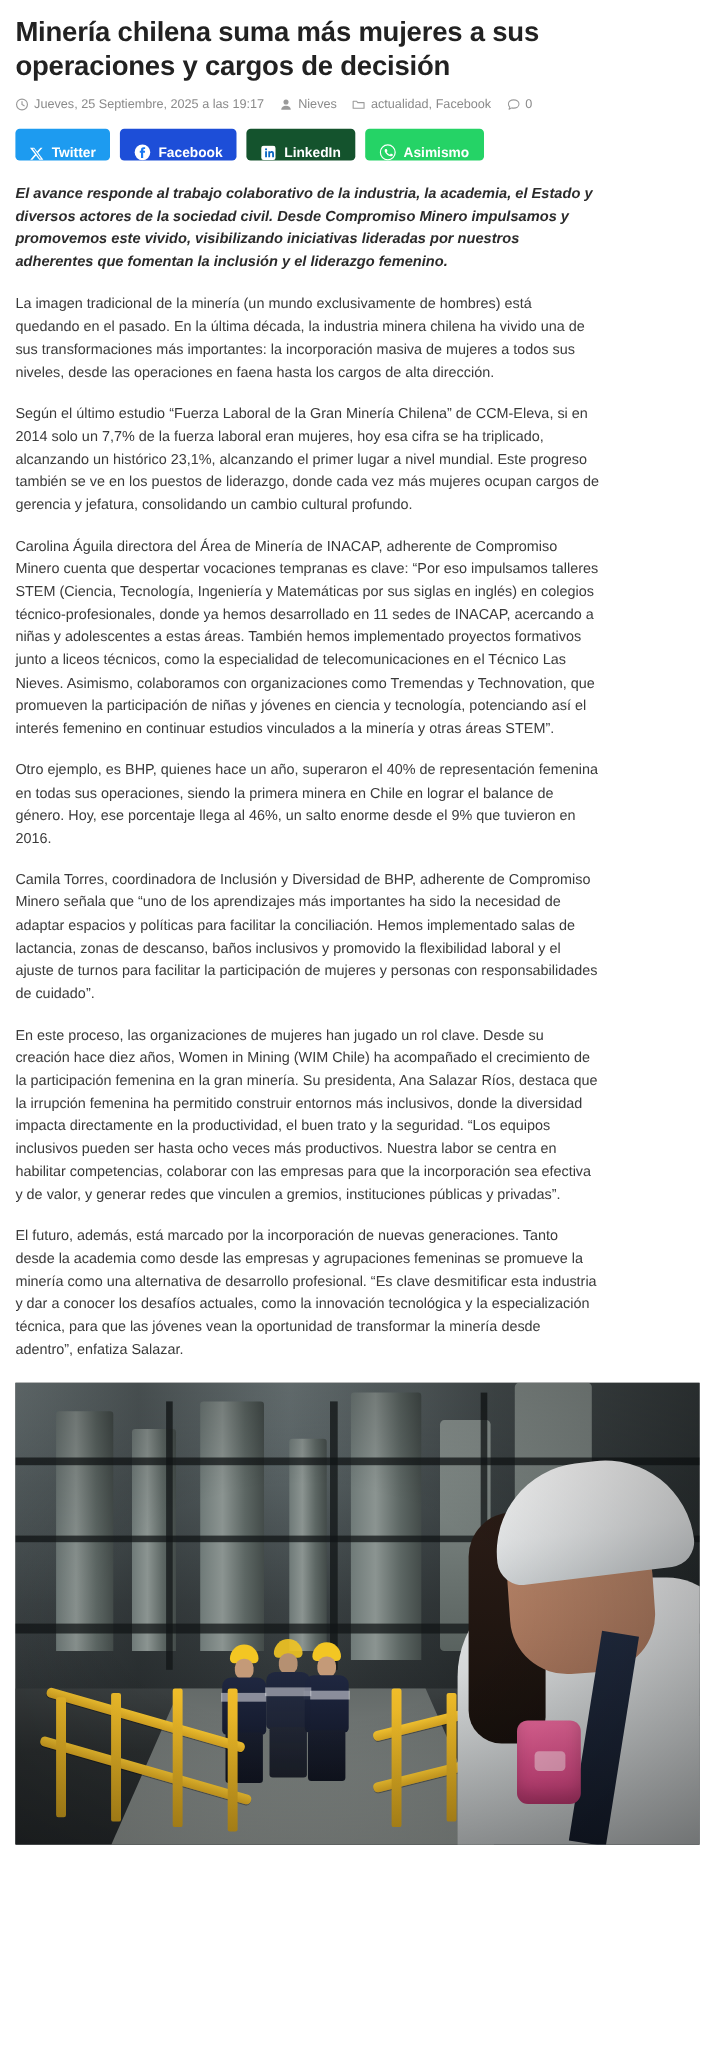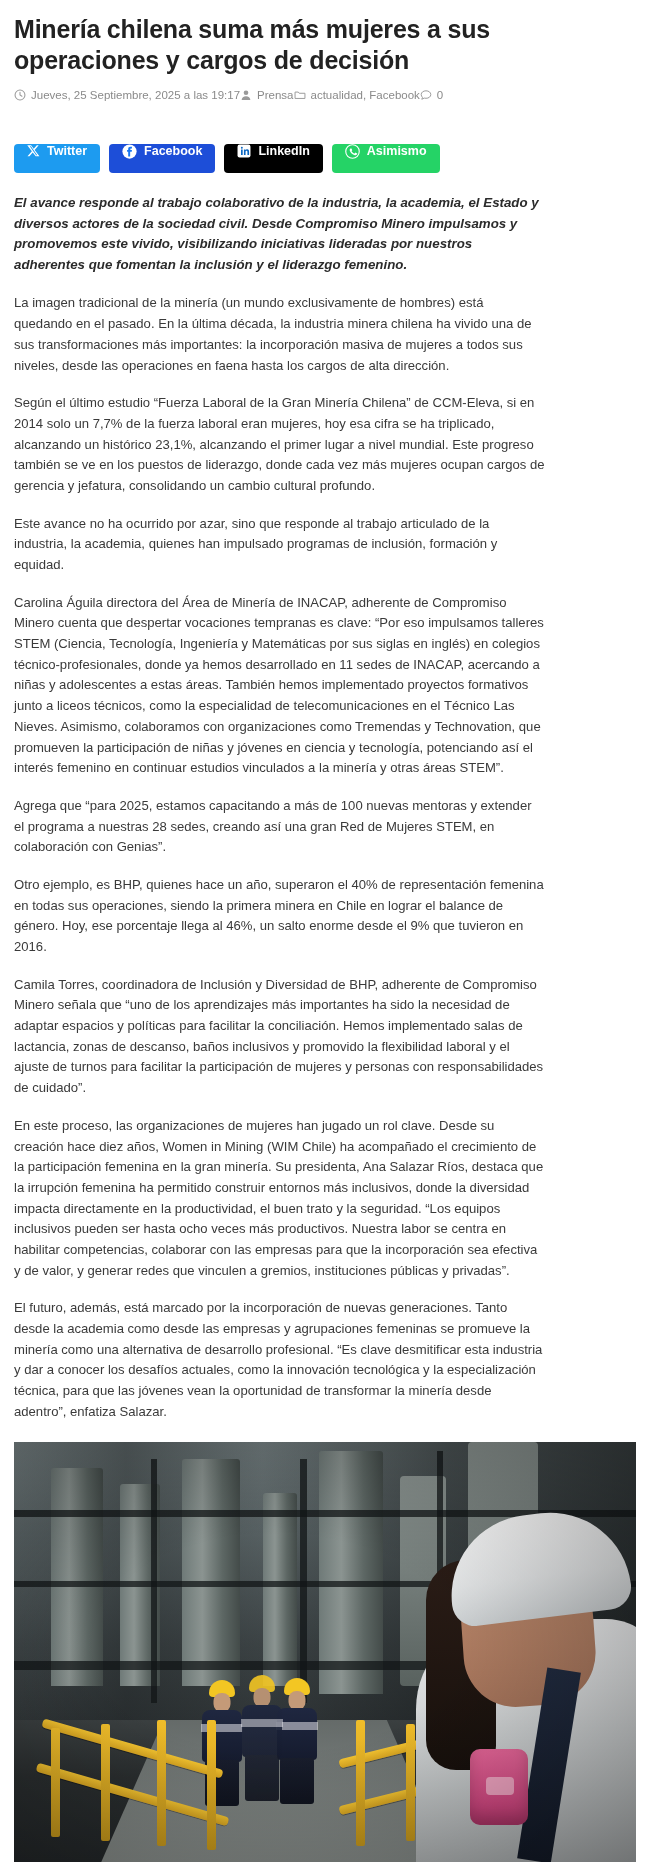--- a/index.html
+++ b/index.html
@@ -23,20 +23,21 @@
     line-height: 1.22;
     font-weight: bold;
     color: #222222;
     margin: 4px 0 14px 0;
     letter-spacing: -0.2px;
   }
   .meta {
     display: flex;
     align-items: center;
     flex-wrap: wrap;
+    gap: 14px;
     font-size: 11.5px;
     color: #8a8a8a;
     margin-bottom: 16px;
   }
   .meta-item {
     display: flex;
     align-items: center;
     gap: 5px;
     white-space: nowrap;
   }
@@ -51,33 +52,32 @@
   .meta-icon svg { display: block; }
 
   .share-row {
     display: flex;
     gap: 9px;
     margin: 4px 0 20px 0;
     flex-wrap: wrap;
   }
   .share-btn {
     display: inline-flex;
-    align-items: flex-start;
+    align-items: flex-end;
     gap: 7px;
     height: 29px;
     padding: 0 13px;
     border-radius: 4px;
     color: #ffffff;
     font-size: 12.5px;
     font-weight: bold;
     border: none;
     cursor: pointer;
     white-space: nowrap;
     font-family: "Liberation Sans", sans-serif;
-    margin-top: 27px;
   }
   .share-btn .s-icon { display: inline-flex; align-items: center; }
 
   .lead {
     font-size: 13.3px;
     line-height: 1.55;
     font-style: italic;
     font-weight: bold;
     color: #2b2b2b;
     margin: 0 0 18px 0;
@@ -258,21 +258,21 @@
       <span>Jueves, 25 Septiembre, 2025 a las 19:17</span>
     </span>
 
     <span class="meta-item">
       <span class="meta-icon">
         <svg width="12" height="12" viewBox="0 0 16 16" fill="#9a9a9a">
           <circle cx="8" cy="5" r="3.1"></circle>
           <path d="M2.2 14.5c0-3.2 2.6-5 5.8-5s5.8 1.8 5.8 5z"></path>
         </svg>
       </span>
-      <span>Prensa</span>
+      <span>Nieves</span>
     </span>
 
     <span class="meta-item">
       <span class="meta-icon">
         <svg width="12" height="12" viewBox="0 0 16 16" fill="none" stroke="#9a9a9a" stroke-width="1.3">
           <path d="M1.4 12.6V4.1h4.3l1.2 1.6h7.7v6.9z" stroke-linejoin="round"></path>
         </svg>
       </span>
       <span>actualidad, Facebook</span>
     </span>
@@ -300,21 +300,21 @@
     <button class="share-btn" style="background:#1d4ed8;">
       <span class="s-icon">
         <svg width="15" height="15" viewBox="0 0 16 16" fill="#ffffff">
           <circle cx="8" cy="8" r="7.6" fill="#ffffff"></circle>
           <path d="M10.4 8.3h-1.7v5.1H6.6V8.3H5.4V6.5h1.2V5.4c0-1.5.7-2.4 2.5-2.4h1.5v1.8H9.7c-.7 0-.8.3-.8.8v.9h1.7z" fill="#1877f2"></path>
         </svg>
       </span>
       <span>Facebook</span>
     </button>
 
-    <button class="share-btn" style="background:#000000;">
+    <button class="share-btn" style="background:#14532d;">
       <span class="s-icon">
         <svg width="14" height="14" viewBox="0 0 16 16" fill="#ffffff">
           <rect x="0.6" y="0.6" width="14.8" height="14.8" rx="2.4" fill="#ffffff"></rect>
           <path d="M4.6 6.2h1.9v6.4H4.6zm.95-3a1.1 1.1 0 1 1 0 2.2 1.1 1.1 0 0 1 0-2.2zM7.9 6.2h1.8v.9h.03c.25-.47.87-.97 1.8-.97 1.92 0 2.28 1.26 2.28 2.9v3.57h-1.9V9.4c0-.71-.01-1.62-.99-1.62-.99 0-1.14.77-1.14 1.57v3.27H7.9z" fill="#0a66c2"></path>
         </svg>
       </span>
       <span>LinkedIn</span>
     </button>
 
     <button class="share-btn" style="background:#25d366;">
@@ -325,23 +325,21 @@
         </svg>
       </span>
       <span>Asimismo</span>
     </button>
   </div>
 
   <p class="lead">El avance responde al trabajo colaborativo de la industria, la academia, el Estado y diversos actores de la sociedad civil. Desde Compromiso Minero impulsamos y promovemos este vivido, visibilizando iniciativas lideradas por nuestros adherentes que fomentan la inclusión y el liderazgo femenino.</p>
 
   <p class="body-text">La imagen tradicional de la minería (un mundo exclusivamente de hombres) está quedando en el pasado. En la última década, la industria minera chilena ha vivido una de sus transformaciones más importantes: la incorporación masiva de mujeres a todos sus niveles, desde las operaciones en faena hasta los cargos de alta dirección.</p>
   <p class="body-text">Según el último estudio “Fuerza Laboral de la Gran Minería Chilena” de CCM-Eleva, si en 2014 solo un 7,7% de la fuerza laboral eran mujeres, hoy esa cifra se ha triplicado, alcanzando un histórico 23,1%, alcanzando el primer lugar a nivel mundial. Este progreso también se ve en los puestos de liderazgo, donde cada vez más mujeres ocupan cargos de gerencia y jefatura, consolidando un cambio cultural profundo.</p>
-  <p class="body-text">Este avance no ha ocurrido por azar, sino que responde al trabajo articulado de la industria, la academia, quienes han impulsado programas de inclusión, formación y equidad.</p>
   <p class="body-text">Carolina Águila directora del Área de Minería de INACAP, adherente de Compromiso Minero cuenta que despertar vocaciones tempranas es clave: “Por eso impulsamos talleres STEM (Ciencia, Tecnología, Ingeniería y Matemáticas por sus siglas en inglés) en colegios técnico-profesionales, donde ya hemos desarrollado en 11 sedes de INACAP, acercando a niñas y adolescentes a estas áreas. También hemos implementado proyectos formativos junto a liceos técnicos, como la especialidad de telecomunicaciones en el Técnico Las Nieves. Asimismo, colaboramos con organizaciones como Tremendas y Technovation, que promueven la participación de niñas y jóvenes en ciencia y tecnología, potenciando así el interés femenino en continuar estudios vinculados a la minería y otras áreas STEM”.</p>
-  <p class="body-text">Agrega que “para 2025, estamos capacitando a más de 100 nuevas mentoras y extender el programa a nuestras 28 sedes, creando así una gran Red de Mujeres STEM, en colaboración con Genias”.</p>
   <p class="body-text">Otro ejemplo, es BHP, quienes hace un año, superaron el 40% de representación femenina en todas sus operaciones, siendo la primera minera en Chile en lograr el balance de género. Hoy, ese porcentaje llega al 46%, un salto enorme desde el 9% que tuvieron en 2016.</p>
   <p class="body-text">Camila Torres, coordinadora de Inclusión y Diversidad de BHP, adherente de Compromiso Minero señala que “uno de los aprendizajes más importantes ha sido la necesidad de adaptar espacios y políticas para facilitar la conciliación. Hemos implementado salas de lactancia, zonas de descanso, baños inclusivos y promovido la flexibilidad laboral y el ajuste de turnos para facilitar la participación de mujeres y personas con responsabilidades de cuidado”.</p>
   <p class="body-text">En este proceso, las organizaciones de mujeres han jugado un rol clave. Desde su creación hace diez años, Women in Mining (WIM Chile) ha acompañado el crecimiento de la participación femenina en la gran minería. Su presidenta, Ana Salazar Ríos, destaca que la irrupción femenina ha permitido construir entornos más inclusivos, donde la diversidad impacta directamente en la productividad, el buen trato y la seguridad. “Los equipos inclusivos pueden ser hasta ocho veces más productivos. Nuestra labor se centra en habilitar competencias, colaborar con las empresas para que la incorporación sea efectiva y de valor, y generar redes que vinculen a gremios, instituciones públicas y privadas”.</p>
   <p class="body-text">El futuro, además, está marcado por la incorporación de nuevas generaciones. Tanto desde la academia como desde las empresas y agrupaciones femeninas se promueve la minería como una alternativa de desarrollo profesional. “Es clave desmitificar esta industria y dar a conocer los desafíos actuales, como la innovación tecnológica y la especialización técnica, para que las jóvenes vean la oportunidad de transformar la minería desde adentro”, enfatiza Salazar.</p>
 
   <div class="figure">
     <div class="photo">
       <div class="sky"></div>
       <div class="plant-mass"></div>
 

